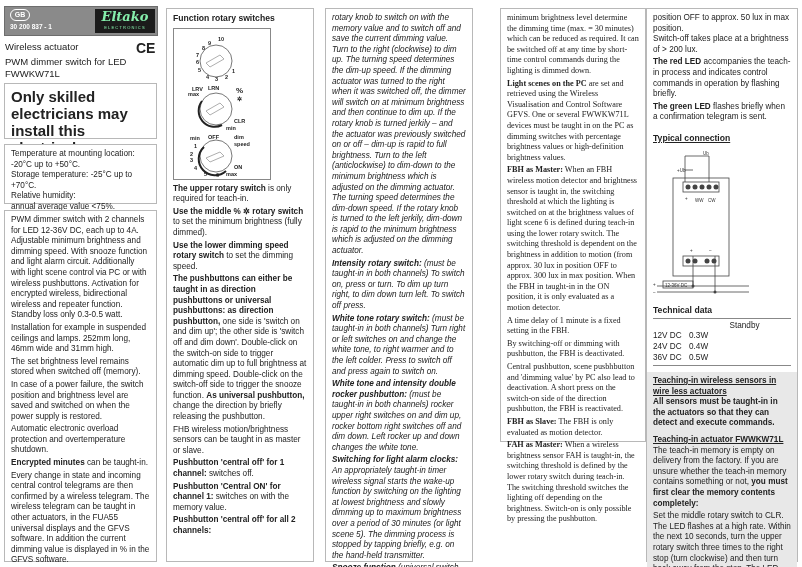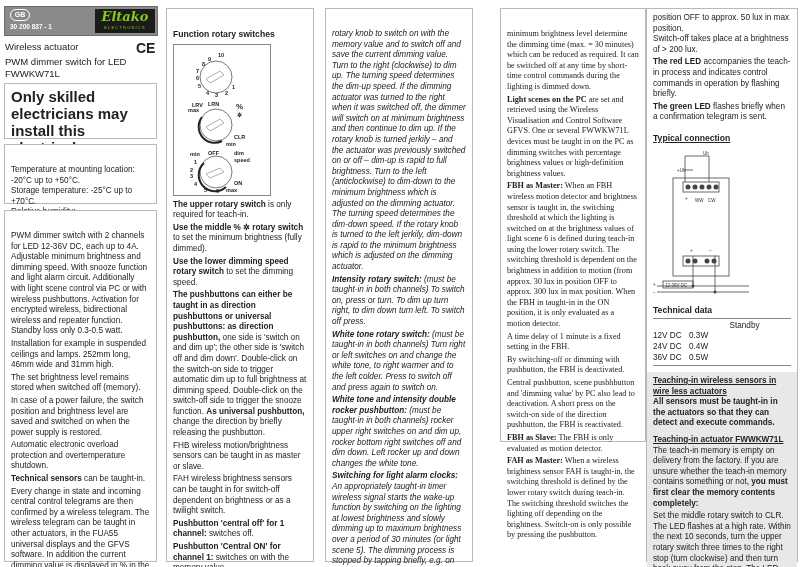--- a/index.html
+++ b/index.html
@@ -3,37 +3,37 @@
 <meta charset="utf-8">
 <style>
   html, body { margin: 0; padding: 0; }
   body {
     width: 802px; height: 567px; overflow: hidden; background: #ffffff;
     font-family: "Liberation Sans", sans-serif; color: #222;
     position: relative;
   }
   .panel {
     position: absolute; border: 1px solid #b8b8b8; background: #fff;
-    box-sizing: border-box; padding: 20px 6px; font-size: 8.2px; line-height: 10.6px;
+    box-sizing: border-box; padding: 4px 6px; font-size: 8.2px; line-height: 10.6px;
   }
   .panel p { margin: 0 0 2px 0; }
   .b { font-weight: bold; }
   .hdr {
     position: absolute; left: 4px; top: 6px; width: 152px; height: 28px;
     background: #8a8a8a; border: 1px solid #6d6d6d;
   }
   .gb {
     position: absolute; left: 5px; top: 2px; width: 18px; height: 10px;
     border: 1px solid #fff; border-radius: 6px; color: #fff; font-size: 7px;
     text-align: center; line-height: 10px; font-weight: bold;
   }
   .artno { position: absolute; left: 5px; top: 16px; color: #fff; font-size: 6.5px; font-weight: bold; }
   .logo {
     position: absolute; right: 2px; top: 2px; width: 60px; height: 24px; background: #1b1b1b;
-    color: #84cc16; text-align: center;
+    color: #86efac; text-align: center;
   }
   .logo .name { font-family: "DejaVu Serif", serif; font-style: italic; font-weight: bold; font-size: 13px; line-height: 16px; }
   .logo .sub { font-size: 4px; letter-spacing: 1.2px; line-height: 5px; }
   .title1 { position: absolute; left: 5px; top: 41px; font-size: 9.5px; }
   .ce { position: absolute; left: 136px; top: 40px; font-size: 14px; font-weight: bold; }
   .title2 { position: absolute; left: 5px; top: 56px; font-size: 9.5px; line-height: 11.5px; }
   .warn { font-size: 15px; line-height: 17px; font-weight: bold; }
   h3 { font-size: 8.6px; margin: 0 0 4px 0; font-weight: bold; }
   .diagram-box { border: 1px solid #888; width: 96px; height: 150px; position: relative; margin-bottom: 4px; }
   .gray { background: #e8e8e8; }
@@ -71,21 +71,21 @@
   <div>Relative humidity:</div>
   <div>annual average value &lt;75%.</div>
 </div>
 
 <div class="panel" style="left:4px;top:210px;width:153px;height:352px;">
   <p>PWM dimmer switch with 2 channels for LED 12-36V DC, each up to 4A. Adjustable minimum brightness and dimming speed. With snooze function and light alarm circuit. Additionally with light scene control via PC or with wireless pushbuttons. Activation for encrypted wireless, bidirectional wireless and repeater function. Standby loss only 0.3-0.5 watt.</p>
   <p>Installation for example in suspended ceilings and lamps. 252mm long, 46mm wide and 31mm high.</p>
   <p>The set brightness level remains stored when switched off (memory).</p>
   <p>In case of a power failure, the switch position and brightness level are saved and switched on when the power supply is restored.</p>
   <p>Automatic electronic overload protection and overtemperature shutdown.</p>
-  <p><span class="b">Technical sensors</span><span> can be taught-in.</span></p>
+  <p><span class="b">Encrypted minutes</span><span> can be taught-in.</span></p>
   <p>Every change in state and incoming central control telegrams are then confirmed by a wireless telegram. The wireless telegram can be taught in other actuators, in the FUA55 universal displays and the GFVS software. In addition the current dimming value is displayed in % in the GFVS software.</p>
 </div>
 
 <div class="panel" style="left:166px;top:8px;width:148px;height:554px;">
   <h3>Function rotary switches</h3>
   <div class="diagram-box">
     <svg width="96" height="150" viewBox="0 0 96 150">
       <g fill="none" stroke="#555" stroke-width="0.8">
         <circle cx="42" cy="32" r="16"></circle>
         <circle cx="42" cy="80" r="16"></circle>
@@ -129,21 +129,20 @@
         <text x="60" y="140">ON</text>
           <text x="52" y="147">max</text>
       </g>
     </svg>
   </div>
   <p><span class="b">The upper rotary switch</span><span> is only required for teach-in.</span></p>
   <p><span class="b">Use the middle % ✲ rotary switch</span><span> to set the minimum brightness (fully dimmed).</span></p>
   <p><span class="b">Use the lower dimming speed rotary switch</span><span> to set the dimming speed.</span></p>
   <p><span class="b">The pushbuttons can either be taught in as direction pushbuttons or universal pushbuttons: as direction pushbutton,</span><span> one side is 'switch on and dim up'; the other side is 'switch off and dim down'. Double-click on the switch-on side to trigger automatic dim up to full brightness at dimming speed. Double-click on the switch-off side to trigger the snooze function. </span><span class="b">As universal pushbutton,</span><span> change the direction by briefly releasing the pushbutton.</span></p>
   <p>FHB wireless motion/brightness sensors can be taught in as master or slave.</p>
-  <p>FAH wireless brightness sensors can be taught in for switch-off dependent on brightness or as a twilight switch.</p>
   <p><span class="b">Pushbutton 'central off' for 1 channel:</span><span> switches off.</span></p>
   <p><span class="b">Pushbutton 'Central ON' for channel 1:</span><span> switches on with the memory value.</span></p>
   <p><span class="b">Pushbutton 'central off' for all 2 channels:</span></p>
 
 </div>
 
 <div class="panel" style="left:325px;top:8px;width:148px;height:554px;font-style:italic;">
   <p>rotary knob to switch on with the memory value and to switch off and save the current dimming value. Turn to the right (clockwise) to dim up. The turning speed determines the dim-up speed. If the dimming actuator was turned to the right when it was switched off, the dimmer will switch on at minimum brightness and then continue to dim up. If the rotary knob is turned jerkily – and the actuator was previously switched on or off – dim-up is rapid to full brightness. Turn to the left (anticlockwise) to dim-down to the minimum brightness which is adjusted on the dimming actuator. The turning speed determines the dim-down speed. If the rotary knob is turned to the left jerkily, dim-down is rapid to the minimum brightness which is adjusted on the dimming actuator.</p>
   <p><span class="b">Intensity rotary switch:</span><span> (must be taught-in in both channels) To switch on, press or turn. To dim up turn right, to dim down turn left. To switch off press.</span></p>
   <p><span class="b">White tone rotary switch:</span><span> (must be taught-in in both channels) Turn right or left switches on and change the white tone, to right warmer and to the left colder. Press to switch off and press again to switch on.</span></p>

